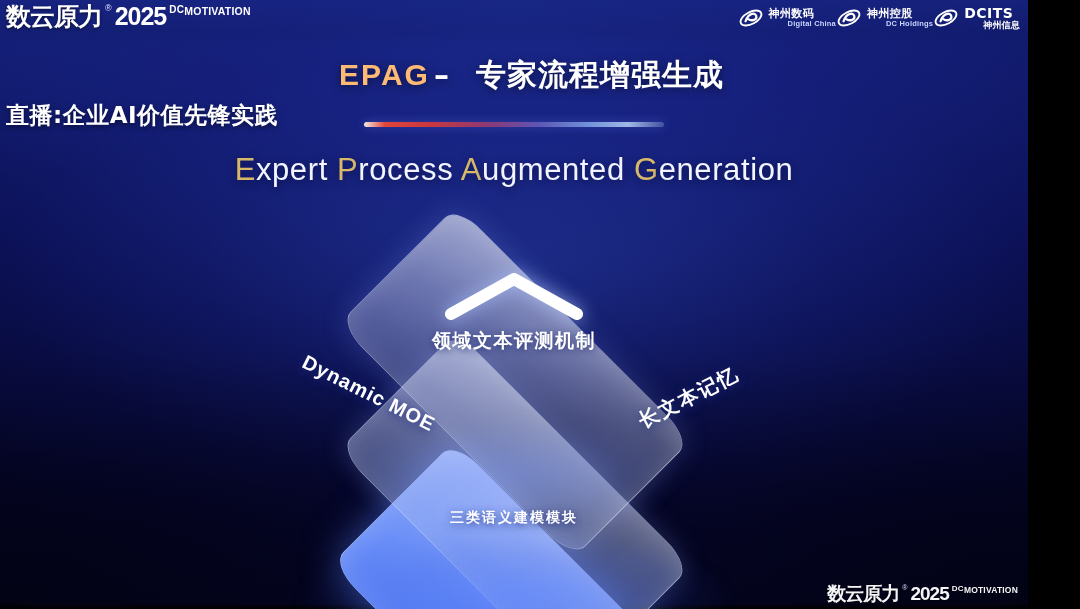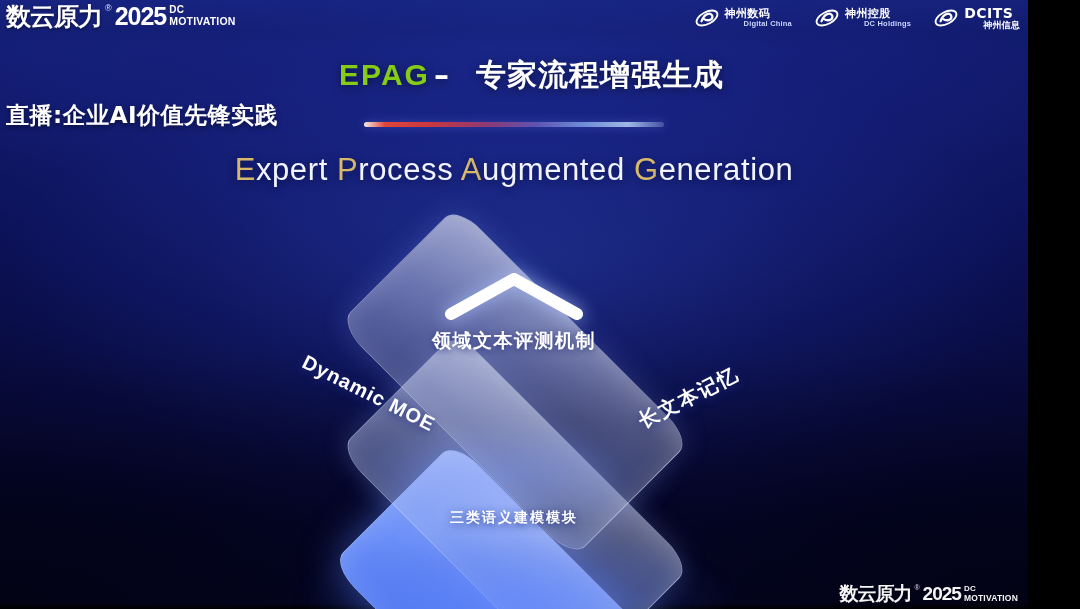--- a/index.html
+++ b/index.html
@@ -53,56 +53,56 @@
     color:#ffffff;line-height:1;
     text-shadow:0 1px 3px rgba(0,0,0,.55);
     font-family:"DejaVu Sans","Liberation Sans",sans-serif;
   }
   .brand-reg{font-size:9px;color:#dfe6ff;vertical-align:super;line-height:1;}
   .brand-year{
     font-weight:bold;font-size:25px;color:#ffffff;line-height:1;
     letter-spacing:-1px;font-family:"Liberation Sans",sans-serif;
   }
   .brand-dc{
-    display:flex;flex-direction:column;line-height:1;margin-top:1px;
+    display:flex;flex-direction:row;line-height:1;margin-top:1px;
   }
   .brand-dc .dc{font-size:10px;font-weight:bold;color:#ffffff;letter-spacing:.3px;}
   .brand-dc .mot{font-size:10.5px;font-weight:bold;color:#ffffff;letter-spacing:.2px;margin-top:1px;}
 
   .live-line{
     position:absolute;left:6px;top:53px;z-index:6;
     font-weight:bold;font-size:23px;color:#ffffff;letter-spacing:.5px;
     text-shadow:0 2px 5px rgba(0,0,0,.5);
     font-family:"DejaVu Sans","Liberation Sans",sans-serif;
     margin-top:47px;
   }
 
   
   .logo-row{
     position:absolute;right:8px;top:5px;z-index:6;
-    display:flex;align-items:center;gap:22px;
+    display:flex;align-items:center;
   }
   .logo{display:flex;align-items:center;gap:5px;}
   .logo .mark{width:26px;height:26px;flex:none;}
   .logo .txt{display:flex;flex-direction:column;line-height:1.05;}
   .logo .t1{font-size:11px;font-weight:bold;color:#ffffff;letter-spacing:.4px;white-space:nowrap;
     font-family:"DejaVu Sans","Liberation Sans",sans-serif;}
   .logo .t2{font-size:7.5px;font-weight:bold;color:#c9d4ff;letter-spacing:.2px;white-space:nowrap;
     font-family:"Liberation Sans",sans-serif;padding-left:19px;}
   .logo.dcits .t1{font-size:14px;letter-spacing:.5px;}
   .logo.dcits .t2{font-size:9px;color:#ffffff;font-family:"DejaVu Sans",sans-serif;}
 
   
   .main-title{
     position:absolute;top:55px;left:0;right:0;text-align:center;z-index:6;
     font-size:30px;font-weight:bold;letter-spacing:1px;
     font-family:"DejaVu Sans","Liberation Sans",sans-serif;
     text-shadow:0 2px 8px rgba(0,0,0,.5);
   }
-  .main-title .epag{color:#84cc16;letter-spacing:2px;font-family:"Liberation Sans",sans-serif;margin-left:35px;}
+  .main-title .epag{color:#fdba74;letter-spacing:2px;font-family:"Liberation Sans",sans-serif;margin-left:35px;}
   .main-title .dash{color:#ffffff;padding:0 4px;}
   .main-title .cn{color:#ffffff;margin-left:22px;}
 
   .divider{
     position:absolute;top:122px;left:50%;transform:translateX(-50%);
     width:300px;height:5px;border-radius:3px;z-index:6;
     background:linear-gradient(90deg,
       rgba(255,245,235,.95) 0%,
       #e0453a 7%,
       #c8383f 22%,

